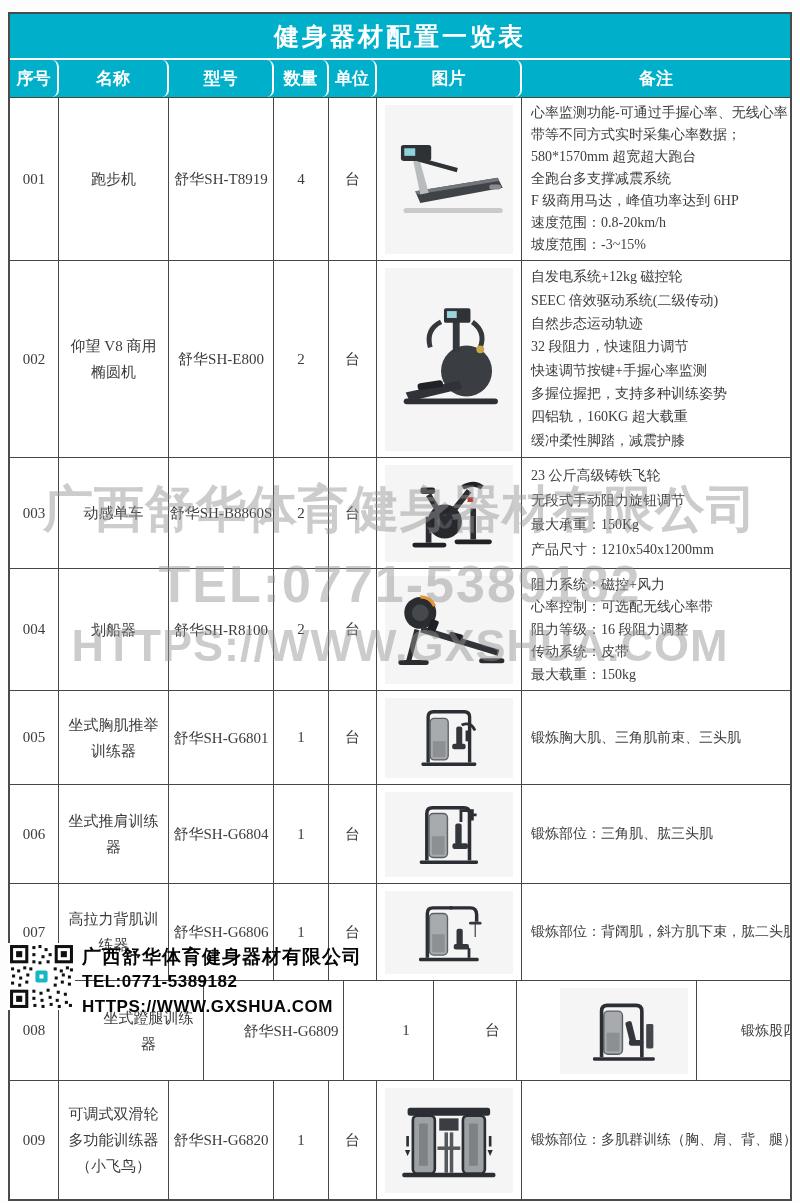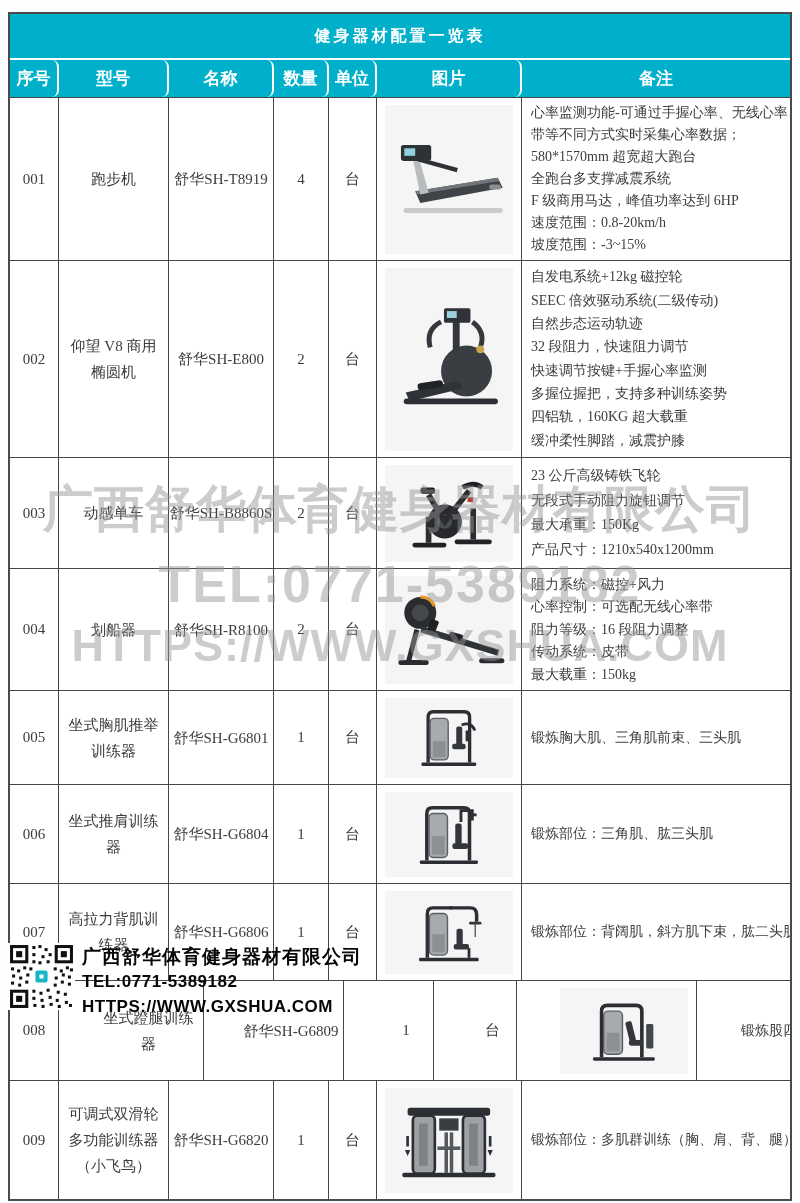--- a/index.html
+++ b/index.html
@@ -7,21 +7,21 @@
     width:800px;height:1203px;position:relative;overflow:hidden;
     background:#fdfdfd;font-family:"Liberation Serif","DejaVu Serif",serif;
   }
   .table-wrap{
     position:absolute;left:8px;top:12px;width:784px;height:1189px;
     box-sizing:border-box;border:2px solid #4a4a4a;background:#fff;
   }
   .title-bar{
     height:44px;background:#00b0ca;border-bottom:2px solid #ffffff;
     display:flex;align-items:center;justify-content:center;
-    color:#fff;font-size:16px;font-weight:bold;letter-spacing:3px;
+    color:#fff;font-size:25px;font-weight:bold;letter-spacing:3px;
     font-family:"Liberation Sans","DejaVu Sans",sans-serif;
   }
   .grid-row{
     display:grid;grid-template-columns:49px 110px 105px 55px 48px 145px 1fr;
     box-sizing:border-box;
   }
   .header-row{height:37px;background:#00b0ca;}
   .header-cell{
     display:flex;align-items:center;justify-content:center;
     color:#fff;font-weight:bold;font-size:17px;
@@ -74,22 +74,22 @@
   .ov-tel{font-size:17px;line-height:25px;letter-spacing:0.5px;}
   .ov-site{font-size:17px;line-height:25px;letter-spacing:0.5px;}
 </style>
 </head>
 <body>
 
 <div class="table-wrap">
   <div class="title-bar">健身器材配置一览表</div>
   <div class="grid-row header-row" id="header-row">
       <div class="header-cell">序号</div>
+      <div class="header-cell">名称</div>
       <div class="header-cell">型号</div>
-      <div class="header-cell">名称</div>
       <div class="header-cell">数量</div>
       <div class="header-cell">单位</div>
       <div class="header-cell">图片</div>
       <div class="header-cell">备注</div>
     </div>
   <div id="table-body">
       <div class="grid-row trow" style="height: 163px;">
         <div class="tcell cell-no">001</div>
         <div class="tcell cell-name">跑步机</div>
         <div class="tcell cell-model">

